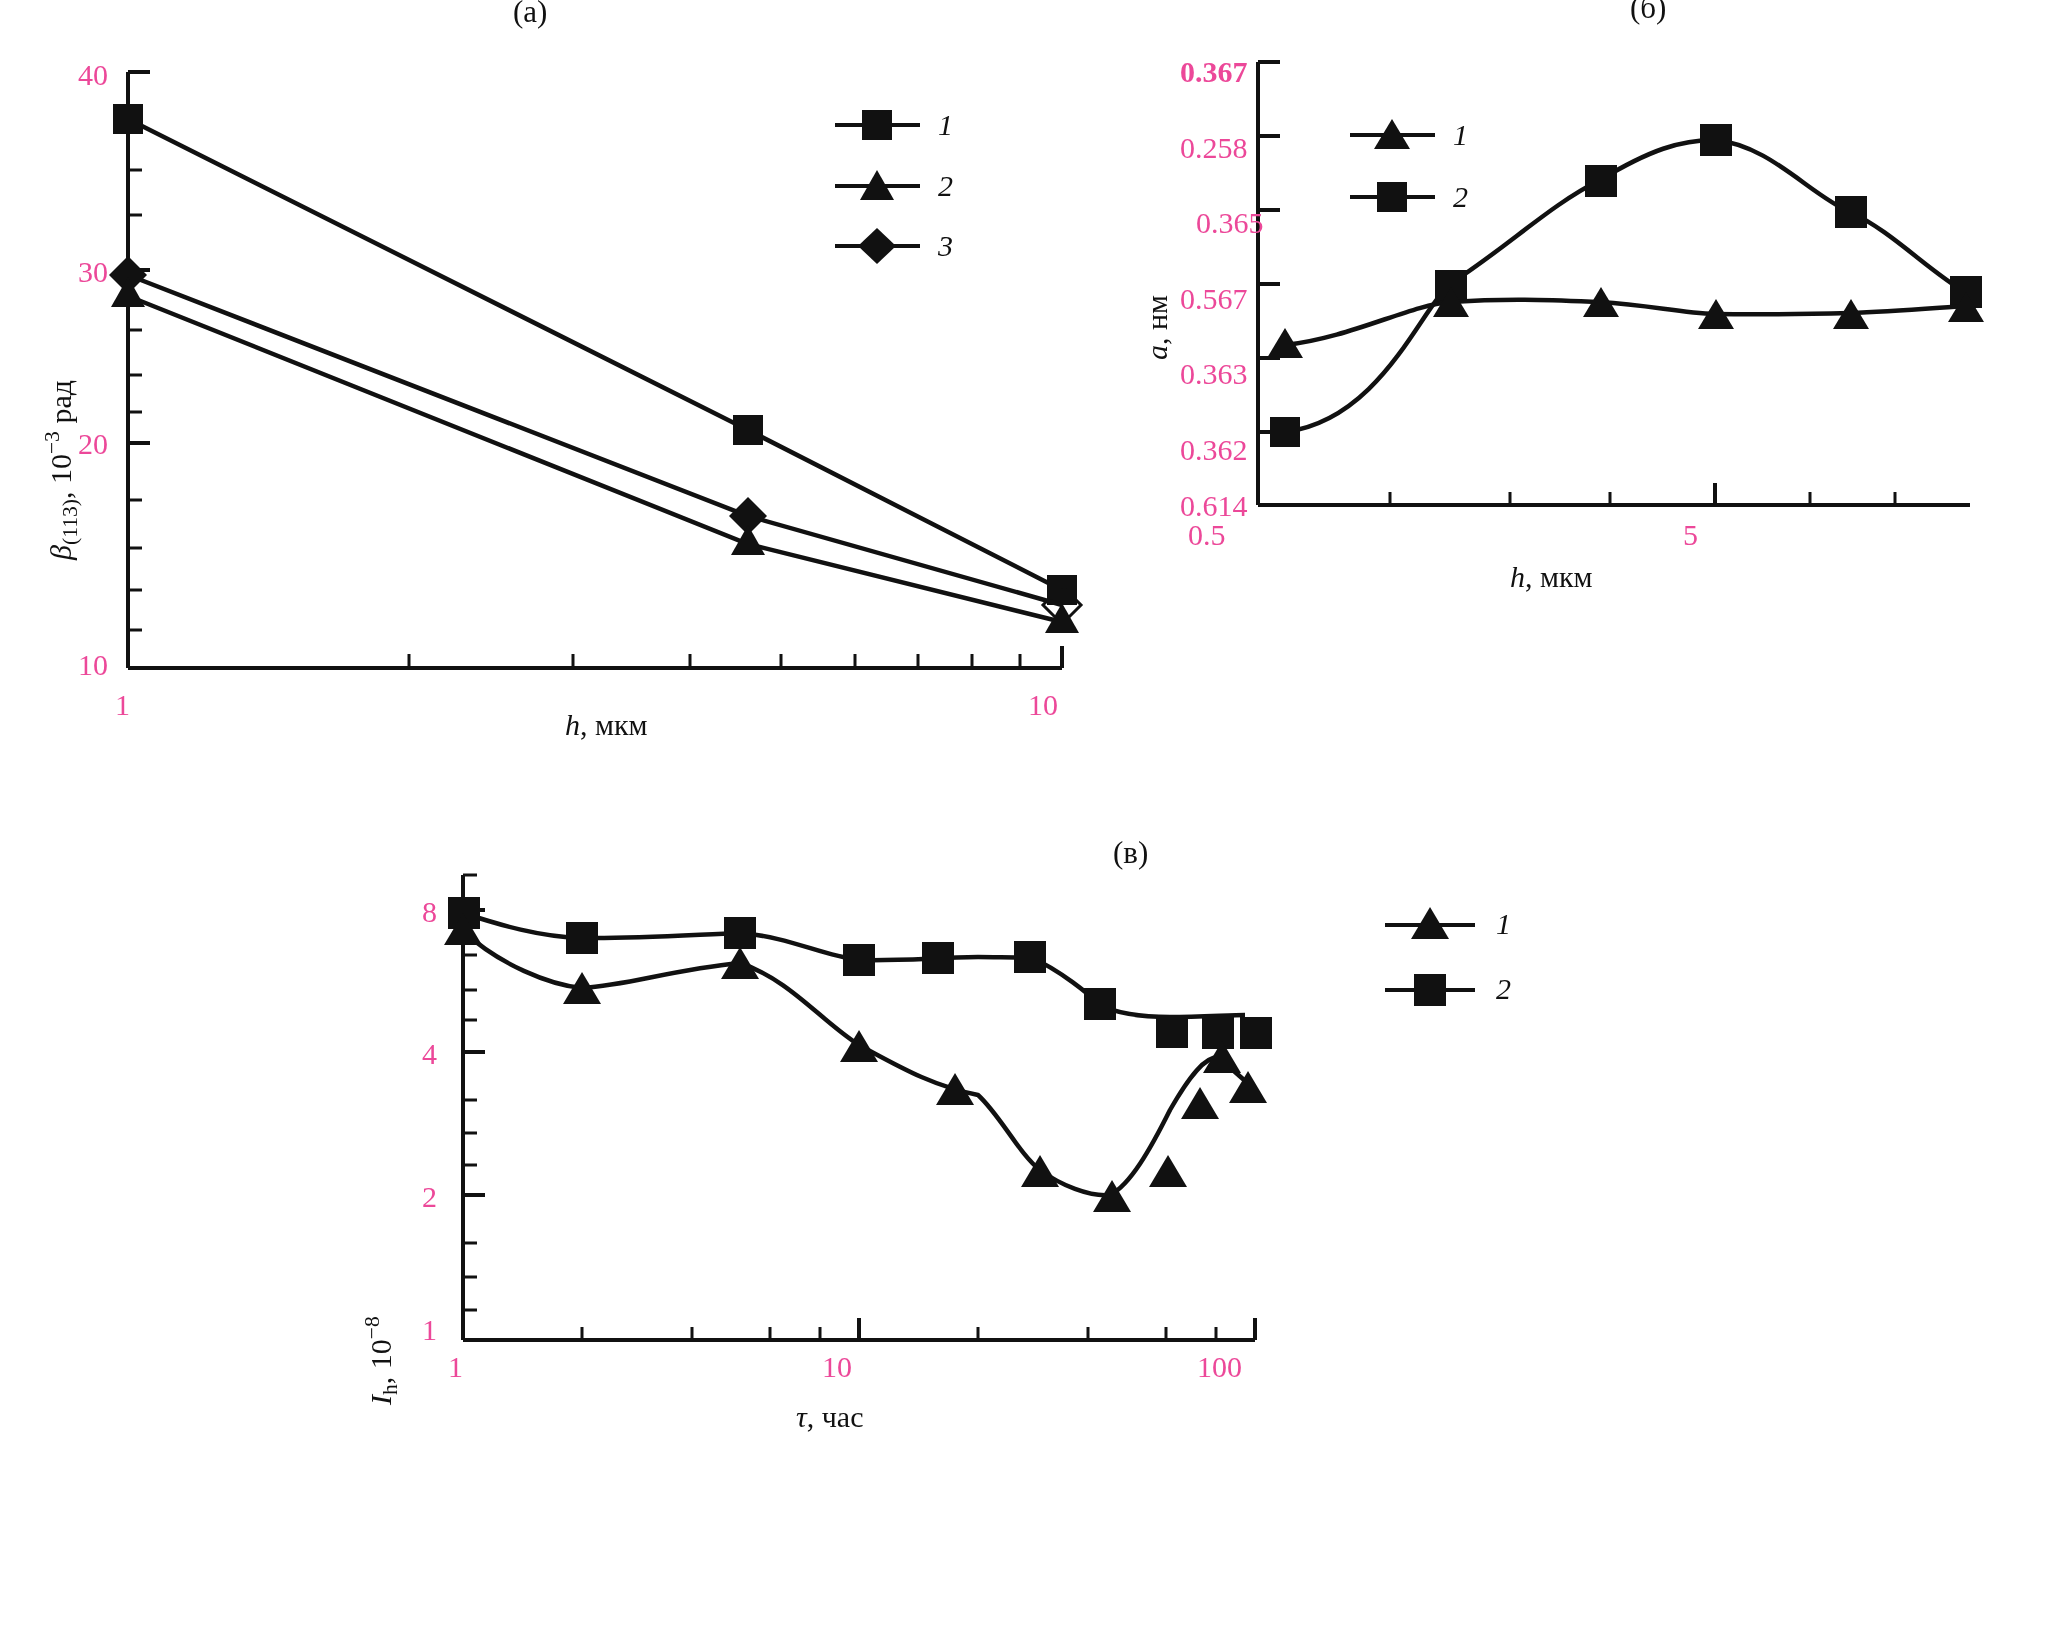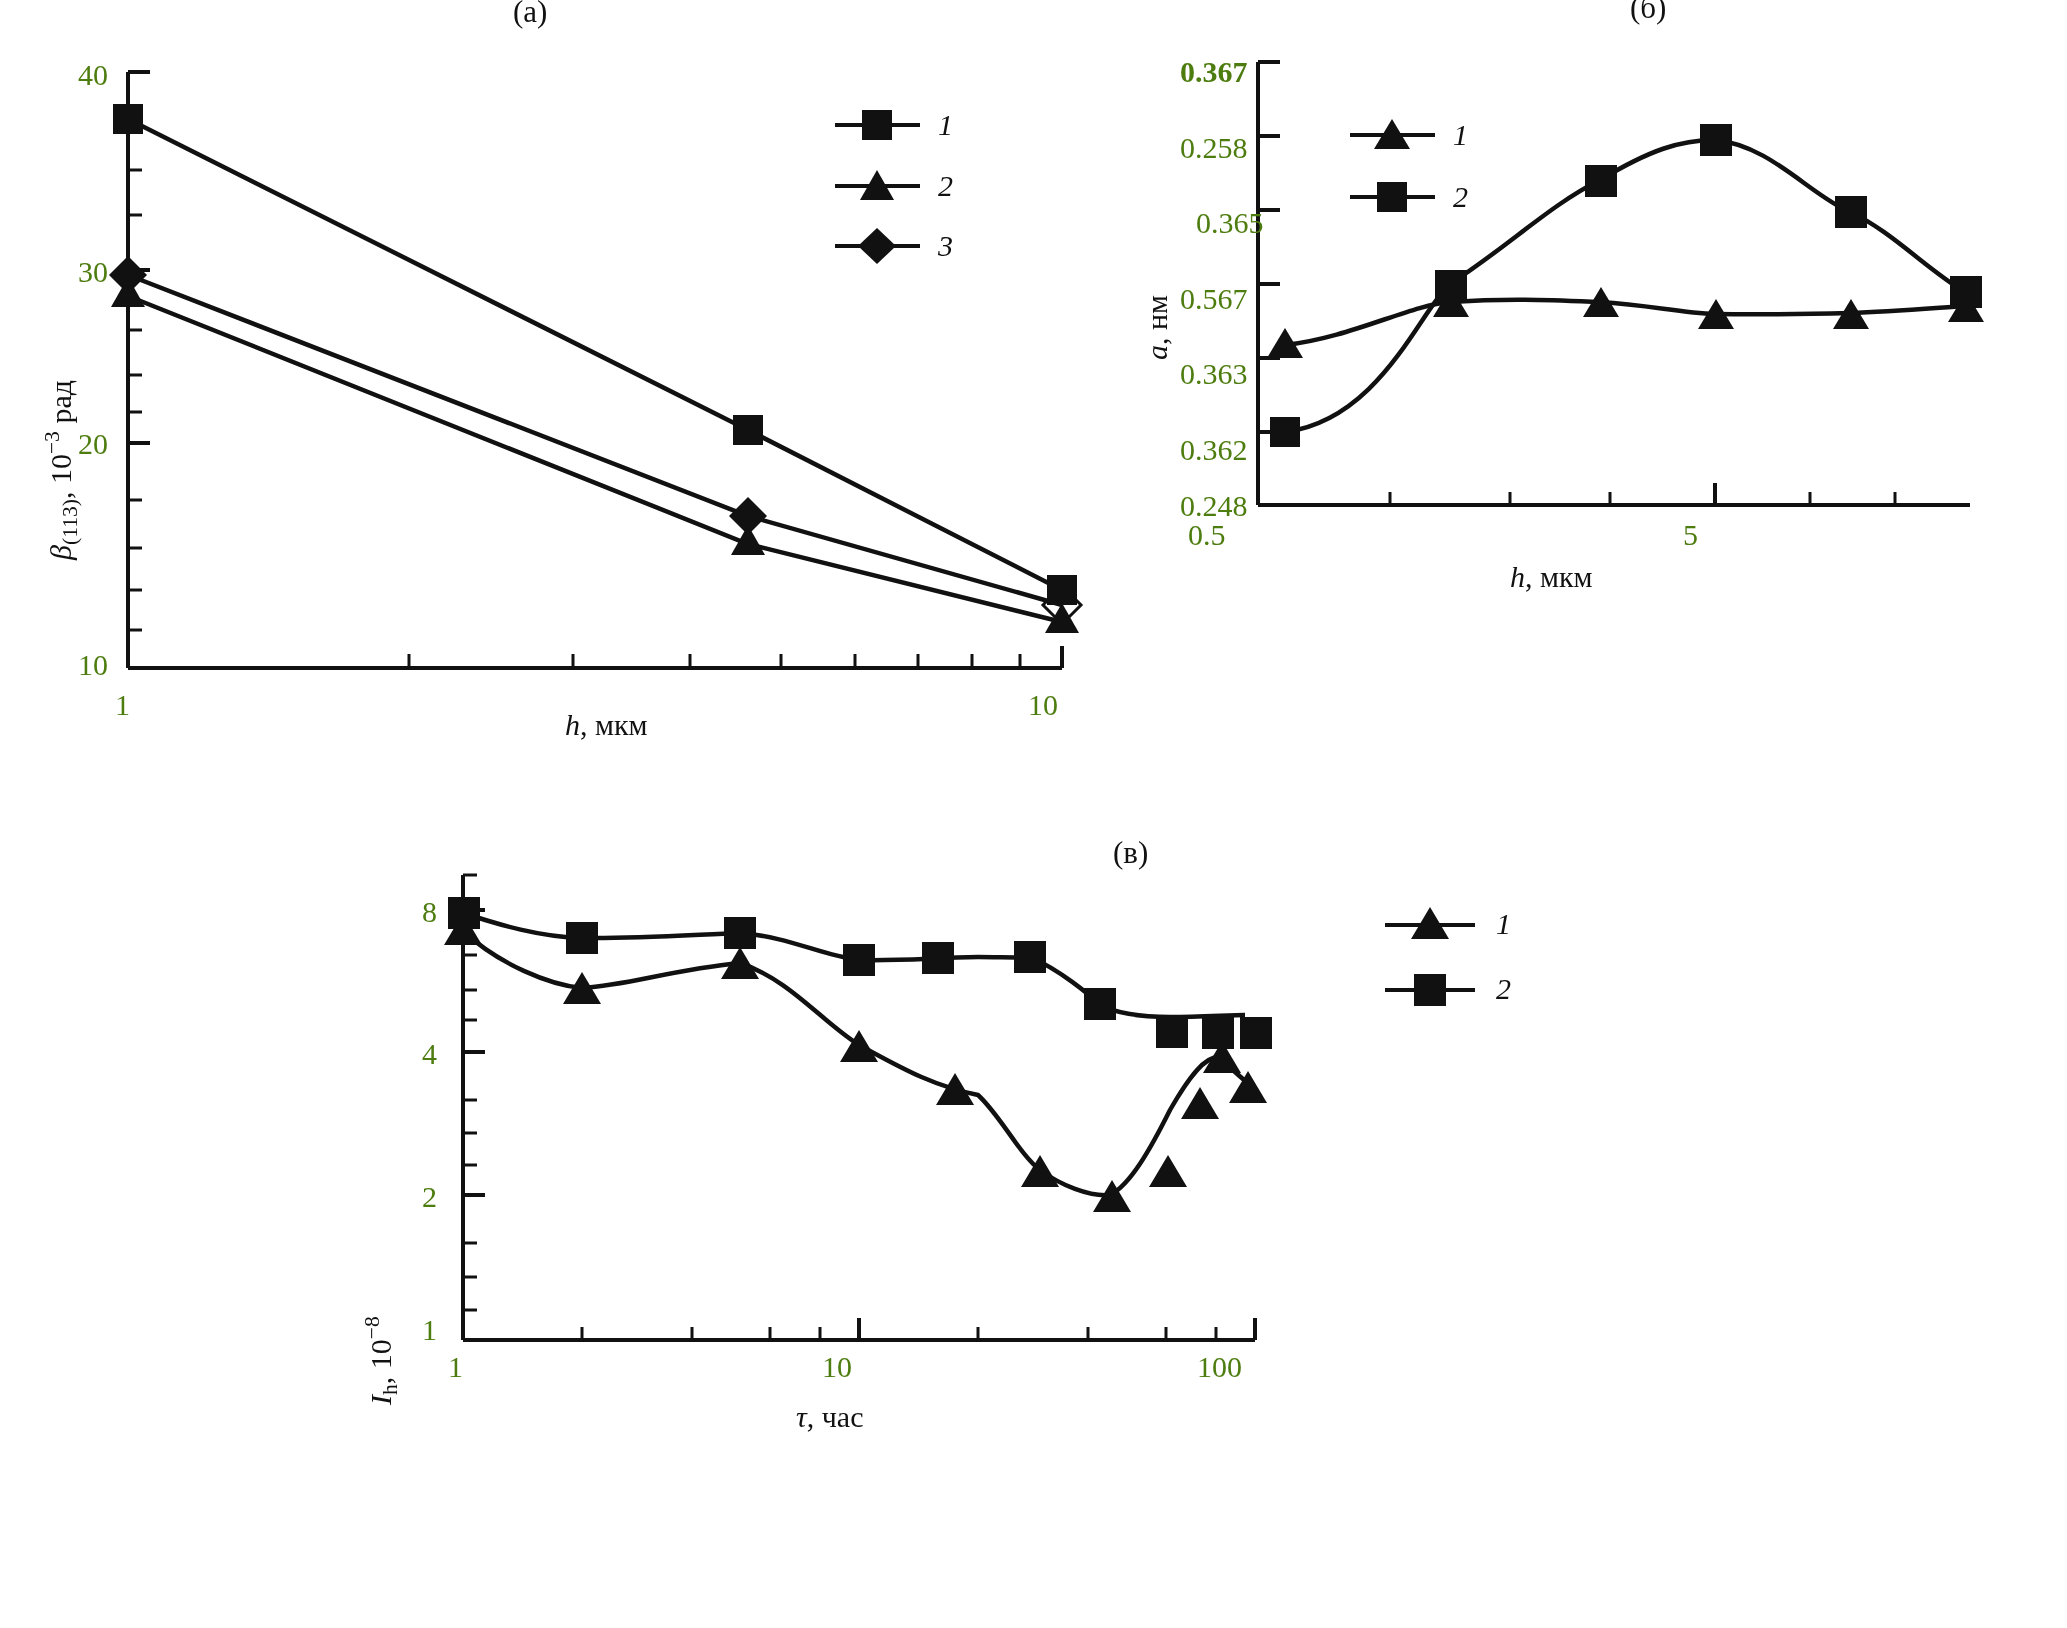--- a/index.html
+++ b/index.html
@@ -28,21 +28,21 @@
     position: absolute;
     font-size: 30px;
     font-family: "Liberation Serif", serif;
     color: #111;
     white-space: nowrap;
   }
   .tick-label {
     position: absolute;
     font-size: 30px;
     font-family: "Liberation Serif", serif;
-    color: #4d7c0f;
+    color: #ec4899;
     white-space: nowrap;
   }
   .legend-label {
     position: absolute;
     font-size: 30px;
     font-style: italic;
     font-family: "Liberation Serif", serif;
     color: #111;
   }
   svg { display: block; }
@@ -144,21 +144,21 @@
   <div class="axis-title rot" style="left:50px; top:360px;">
     <span class="ital">a</span><span>, нм</span>
   </div>
 
   <div class="tick-label" style="left:90px; top:55px;font-weight:bold;">0.367</div>
   <div class="tick-label" style="left:90px; top:131px;">0.258</div>
   <div class="tick-label" style="left:106px; top:206px;">0.365</div>
   <div class="tick-label" style="left:90px; top:282px;">0.567</div>
   <div class="tick-label" style="left:90px; top:357px;text-align:right;">0.363</div>
   <div class="tick-label" style="left:90px; top:433px;">0.362</div>
-  <div class="tick-label" style="left:90px; top:489px;">0.248</div>
+  <div class="tick-label" style="left:90px; top:489px;">0.614</div>
 
   <div class="tick-label" style="left:98px; top:518px;">0.5</div>
   <div class="tick-label" style="left:593px; top:518px;">5</div>
 
   <div class="axis-title" style="left:420px; top:560px;">
     <span class="ital">h</span><span>, мкм</span>
   </div>
 
   <svg width="977" height="560" viewBox="0 0 977 560">
     <line x1="168" y1="62" x2="168" y2="505" stroke="#111" stroke-width="4"></line>

